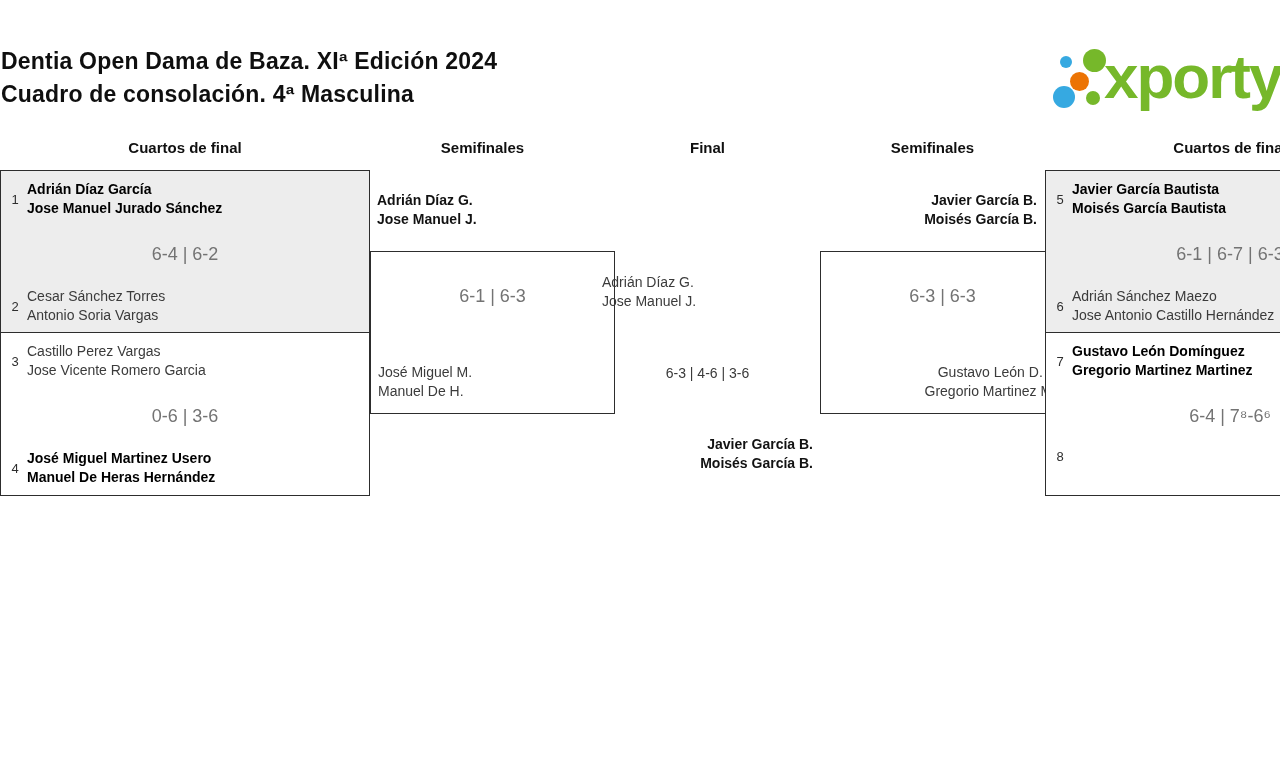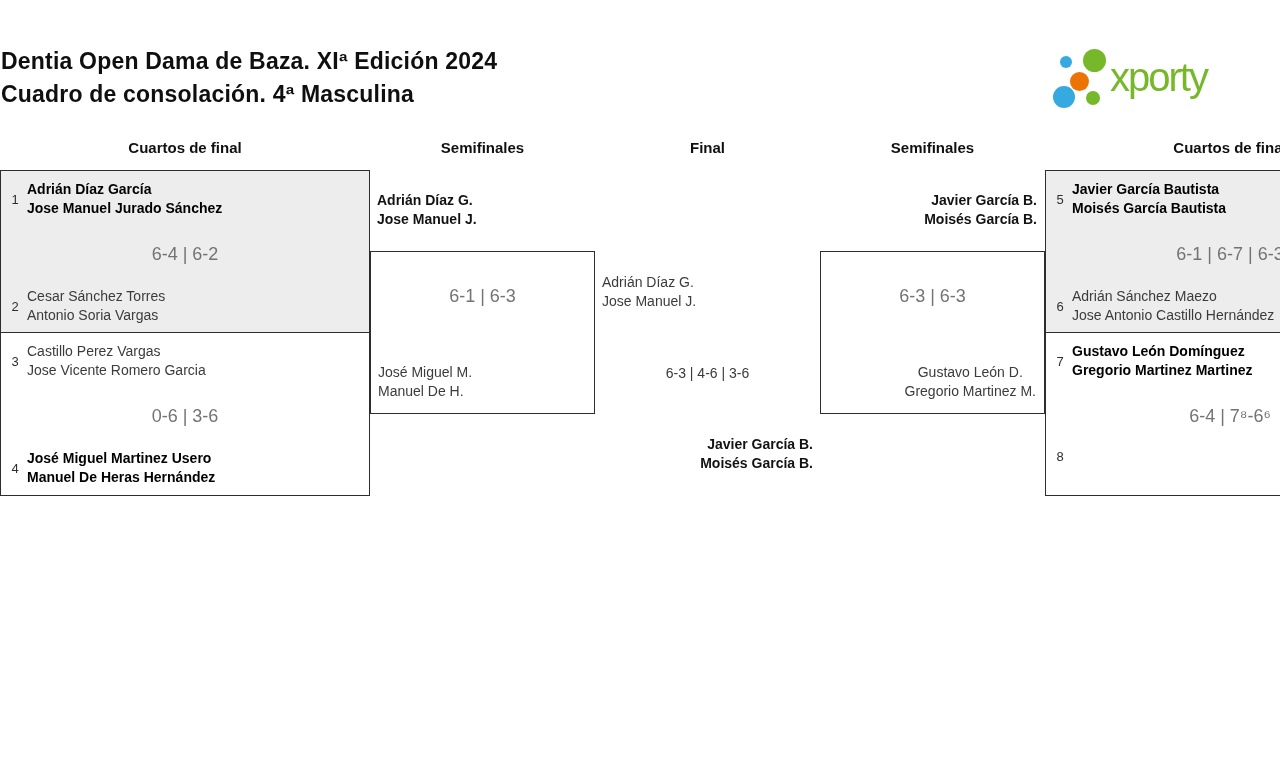--- a/index.html
+++ b/index.html
@@ -11,41 +11,41 @@
   .title { left:1px; top:2px; font-size:23px; font-weight:700; line-height:33px; color:#0f0f0f; letter-spacing:0.2px; }
 
   
   .logo { left:1048px; top:2px; width:232px; height:70px; }
   .dot { position:absolute; border-radius:50%; }
   .dot-green-lg  { left:35px; top:4px;  width:23px; height:23px; background:#76b82a; }
   .dot-blue-sm   { left:12px; top:11px; width:12px; height:12px; background:#36a9e1; }
   .dot-orange    { left:22px; top:27px; width:19px; height:19px; background:#ec7404; }
   .dot-blue-lg   { left:5px;  top:41px; width:22px; height:22px; background:#36a9e1; }
   .dot-green-sm  { left:38px; top:46px; width:14px; height:14px; background:#76b82a; }
-  .logo-text { position:absolute; left:62px; top:6px; font-size:40px; line-height:52px; font-weight:400; letter-spacing:-2px; color:#76b82a; }
+  .logo-text { position:absolute; left:56px; top:6px; font-size:62px; line-height:52px; font-weight:700; letter-spacing:-2px; color:#76b82a; }
 
   
   .col-header { top:96px; height:20px; font-size:15px; font-weight:700; text-align:center; color:#101010; }
 
   
   .qf-block { top:127px; width:370px; height:326px; border:1px solid #2d2d2d; box-sizing:border-box; background:#ffffff; }
   .qf-cell { position:relative; width:100%; height:162px; box-sizing:border-box; }
   .qf-cell.shaded { background:#ededed; border-bottom:1px solid #2d2d2d; }
 
   .team-row { position:absolute; left:6px; right:6px; display:flex; gap:4px; }
   .row-a { top:9px; }
   .row-b { top:116px; }
   .seed { width:16px; flex:none; font-size:13px; color:#2e2e2e; text-align:center; align-self:center; }
   .names { font-size:14px; line-height:19px; color:#3b3b3b; white-space:nowrap; }
   .winner .names, .names.winner { font-weight:700; color:#000000; }
 
   .score { position:absolute; top:73px; left:0; width:100%; text-align:center; font-size:18px; color:#737373; white-space:nowrap; }
 
   
-  .sf-box { top:208px; width:225px; height:163px; border:1px solid #2d2d2d; box-sizing:border-box; }
+  .sf-box { top:208px; width:245px; height:163px; border:1px solid #2d2d2d; box-sizing:border-box; }
   .sf-box .score { top:34px; }
   .sf-loser { position:absolute; top:111px; font-size:14px; line-height:19px; color:#3b3b3b; white-space:nowrap; }
   .sf-winner { top:148px; font-size:14px; line-height:19px; font-weight:700; color:#121212; white-space:nowrap; }
 
   
   .final-team-a { left:602px; top:230px; font-size:14px; line-height:19px; color:#3b3b3b; white-space:nowrap; }
   .final-score  { left:595px; top:322px; width:225px; text-align:center; font-size:14px; color:#3a3a3a; }
   .final-winner { left:595px; top:392px; width:218px; text-align:right; font-size:14px; line-height:19px; font-weight:700; color:#121212; }
 </style>
 </head>

